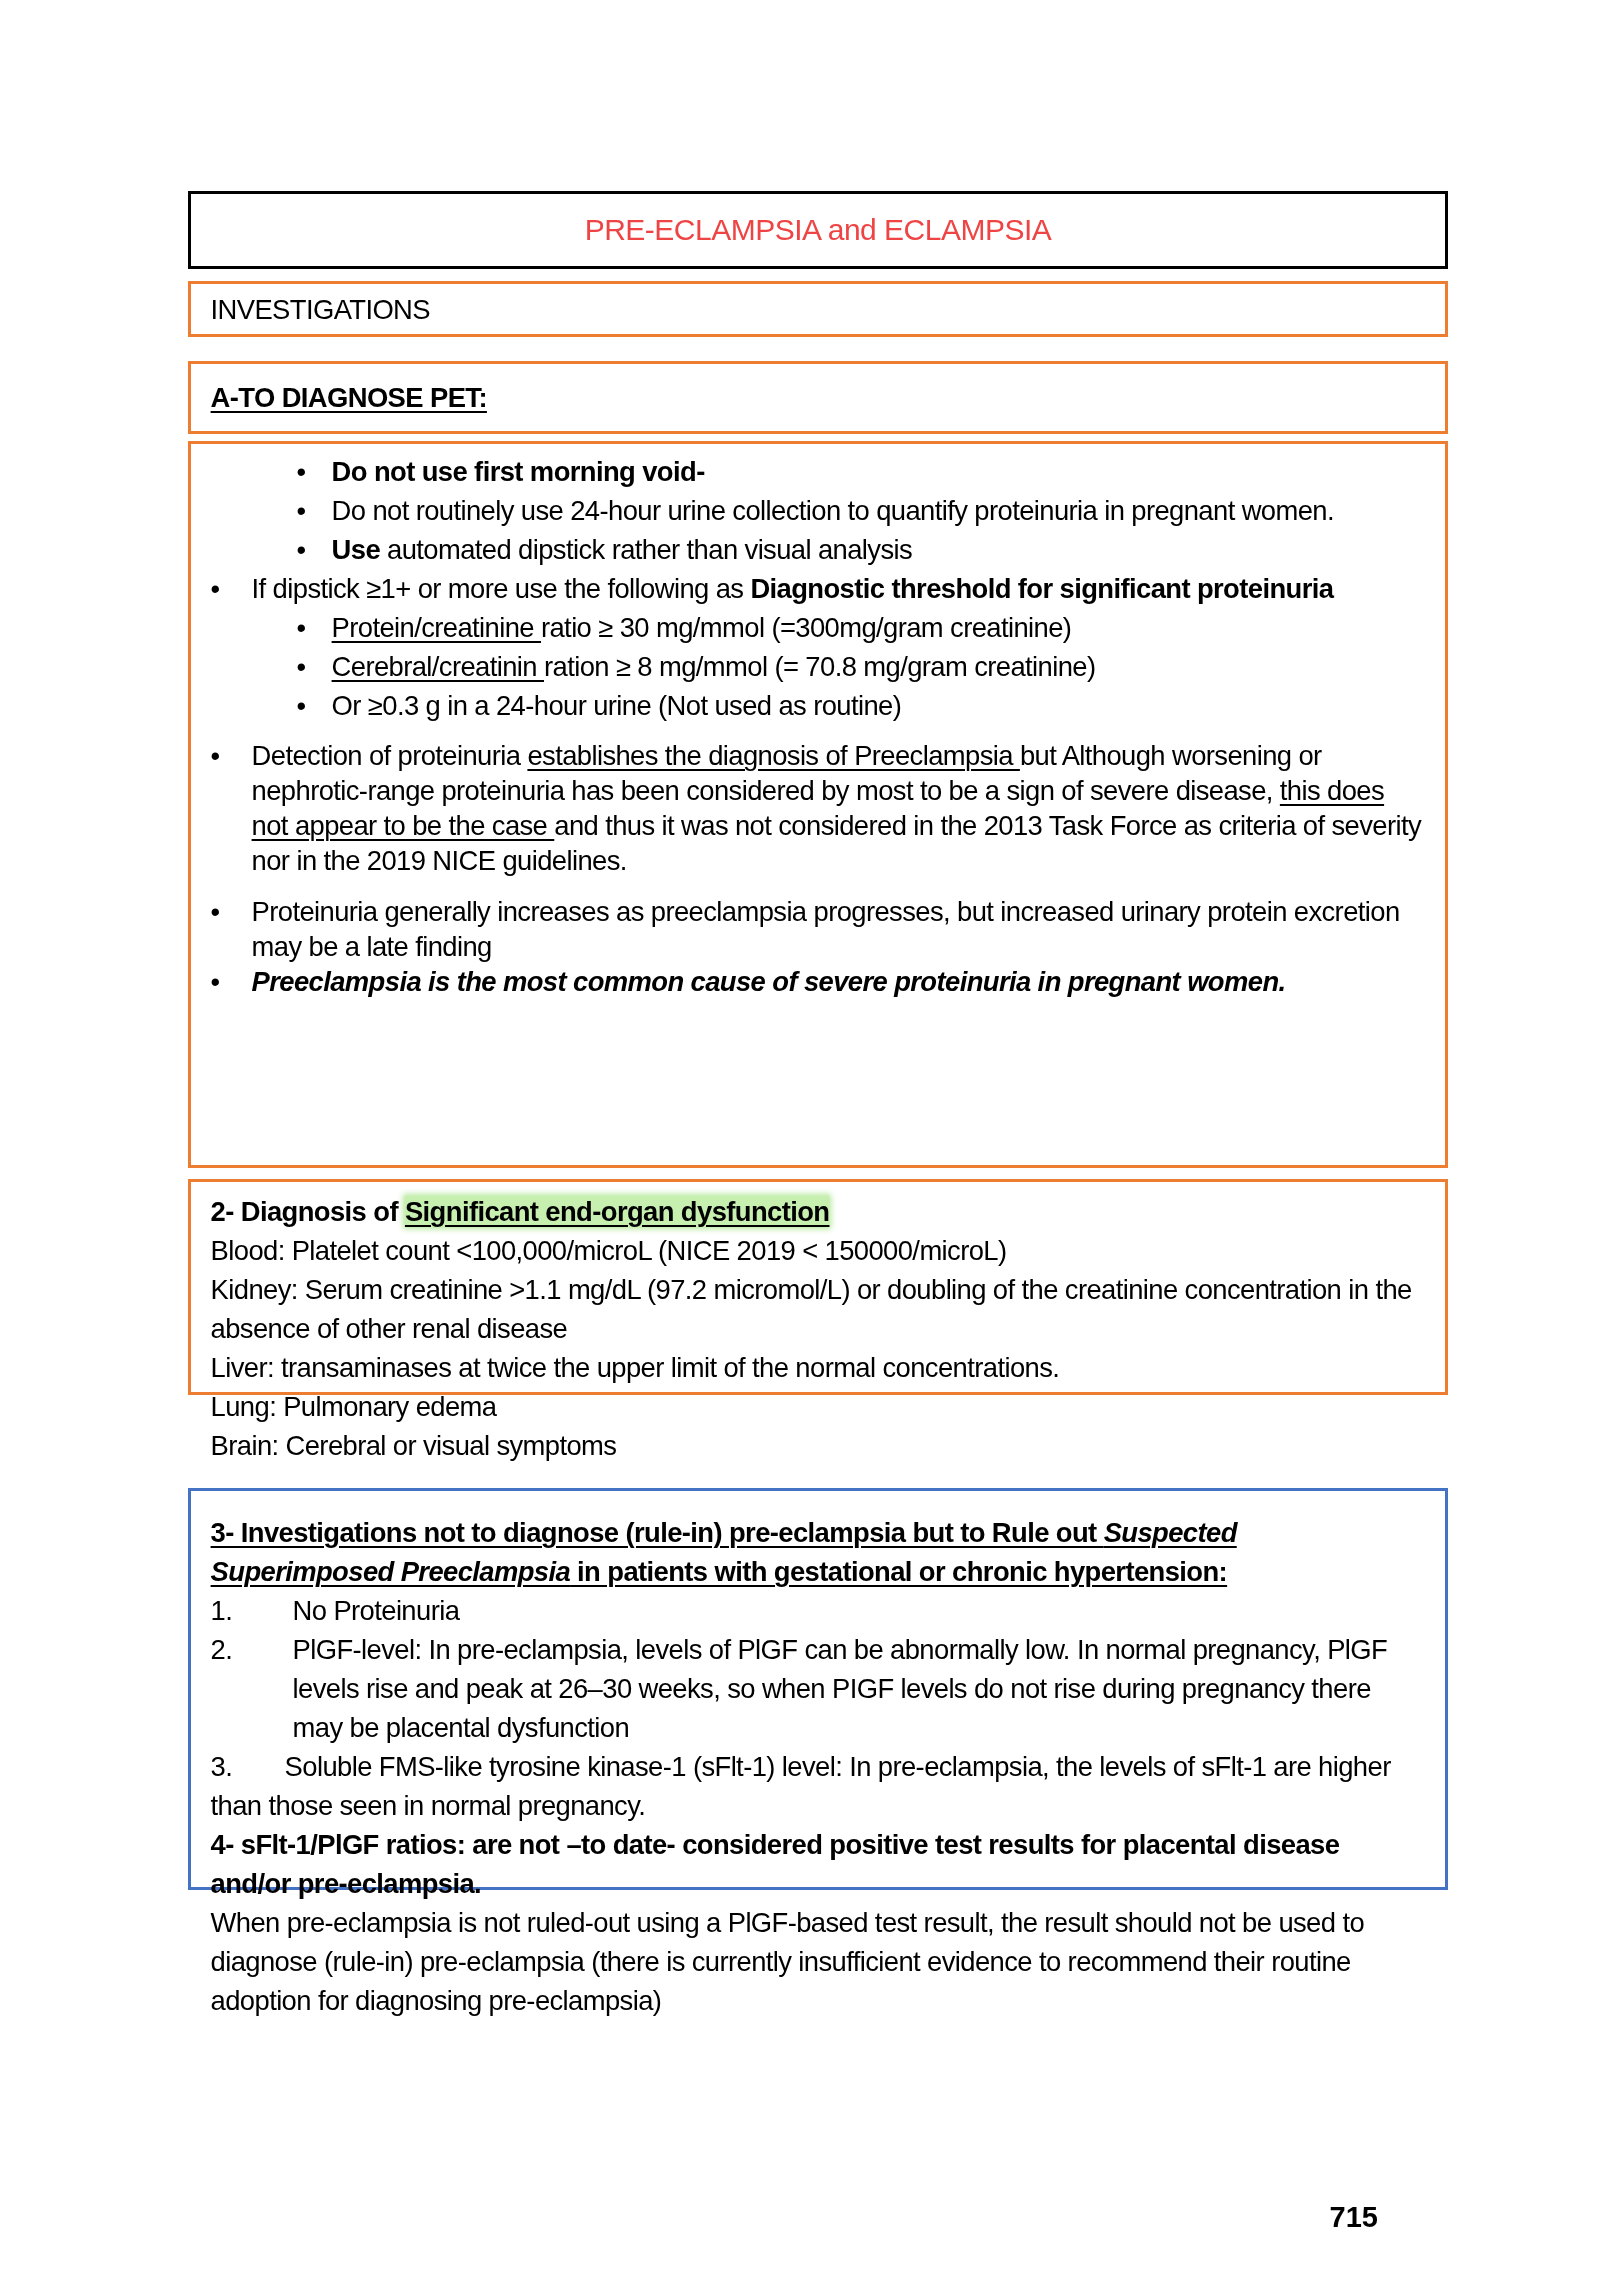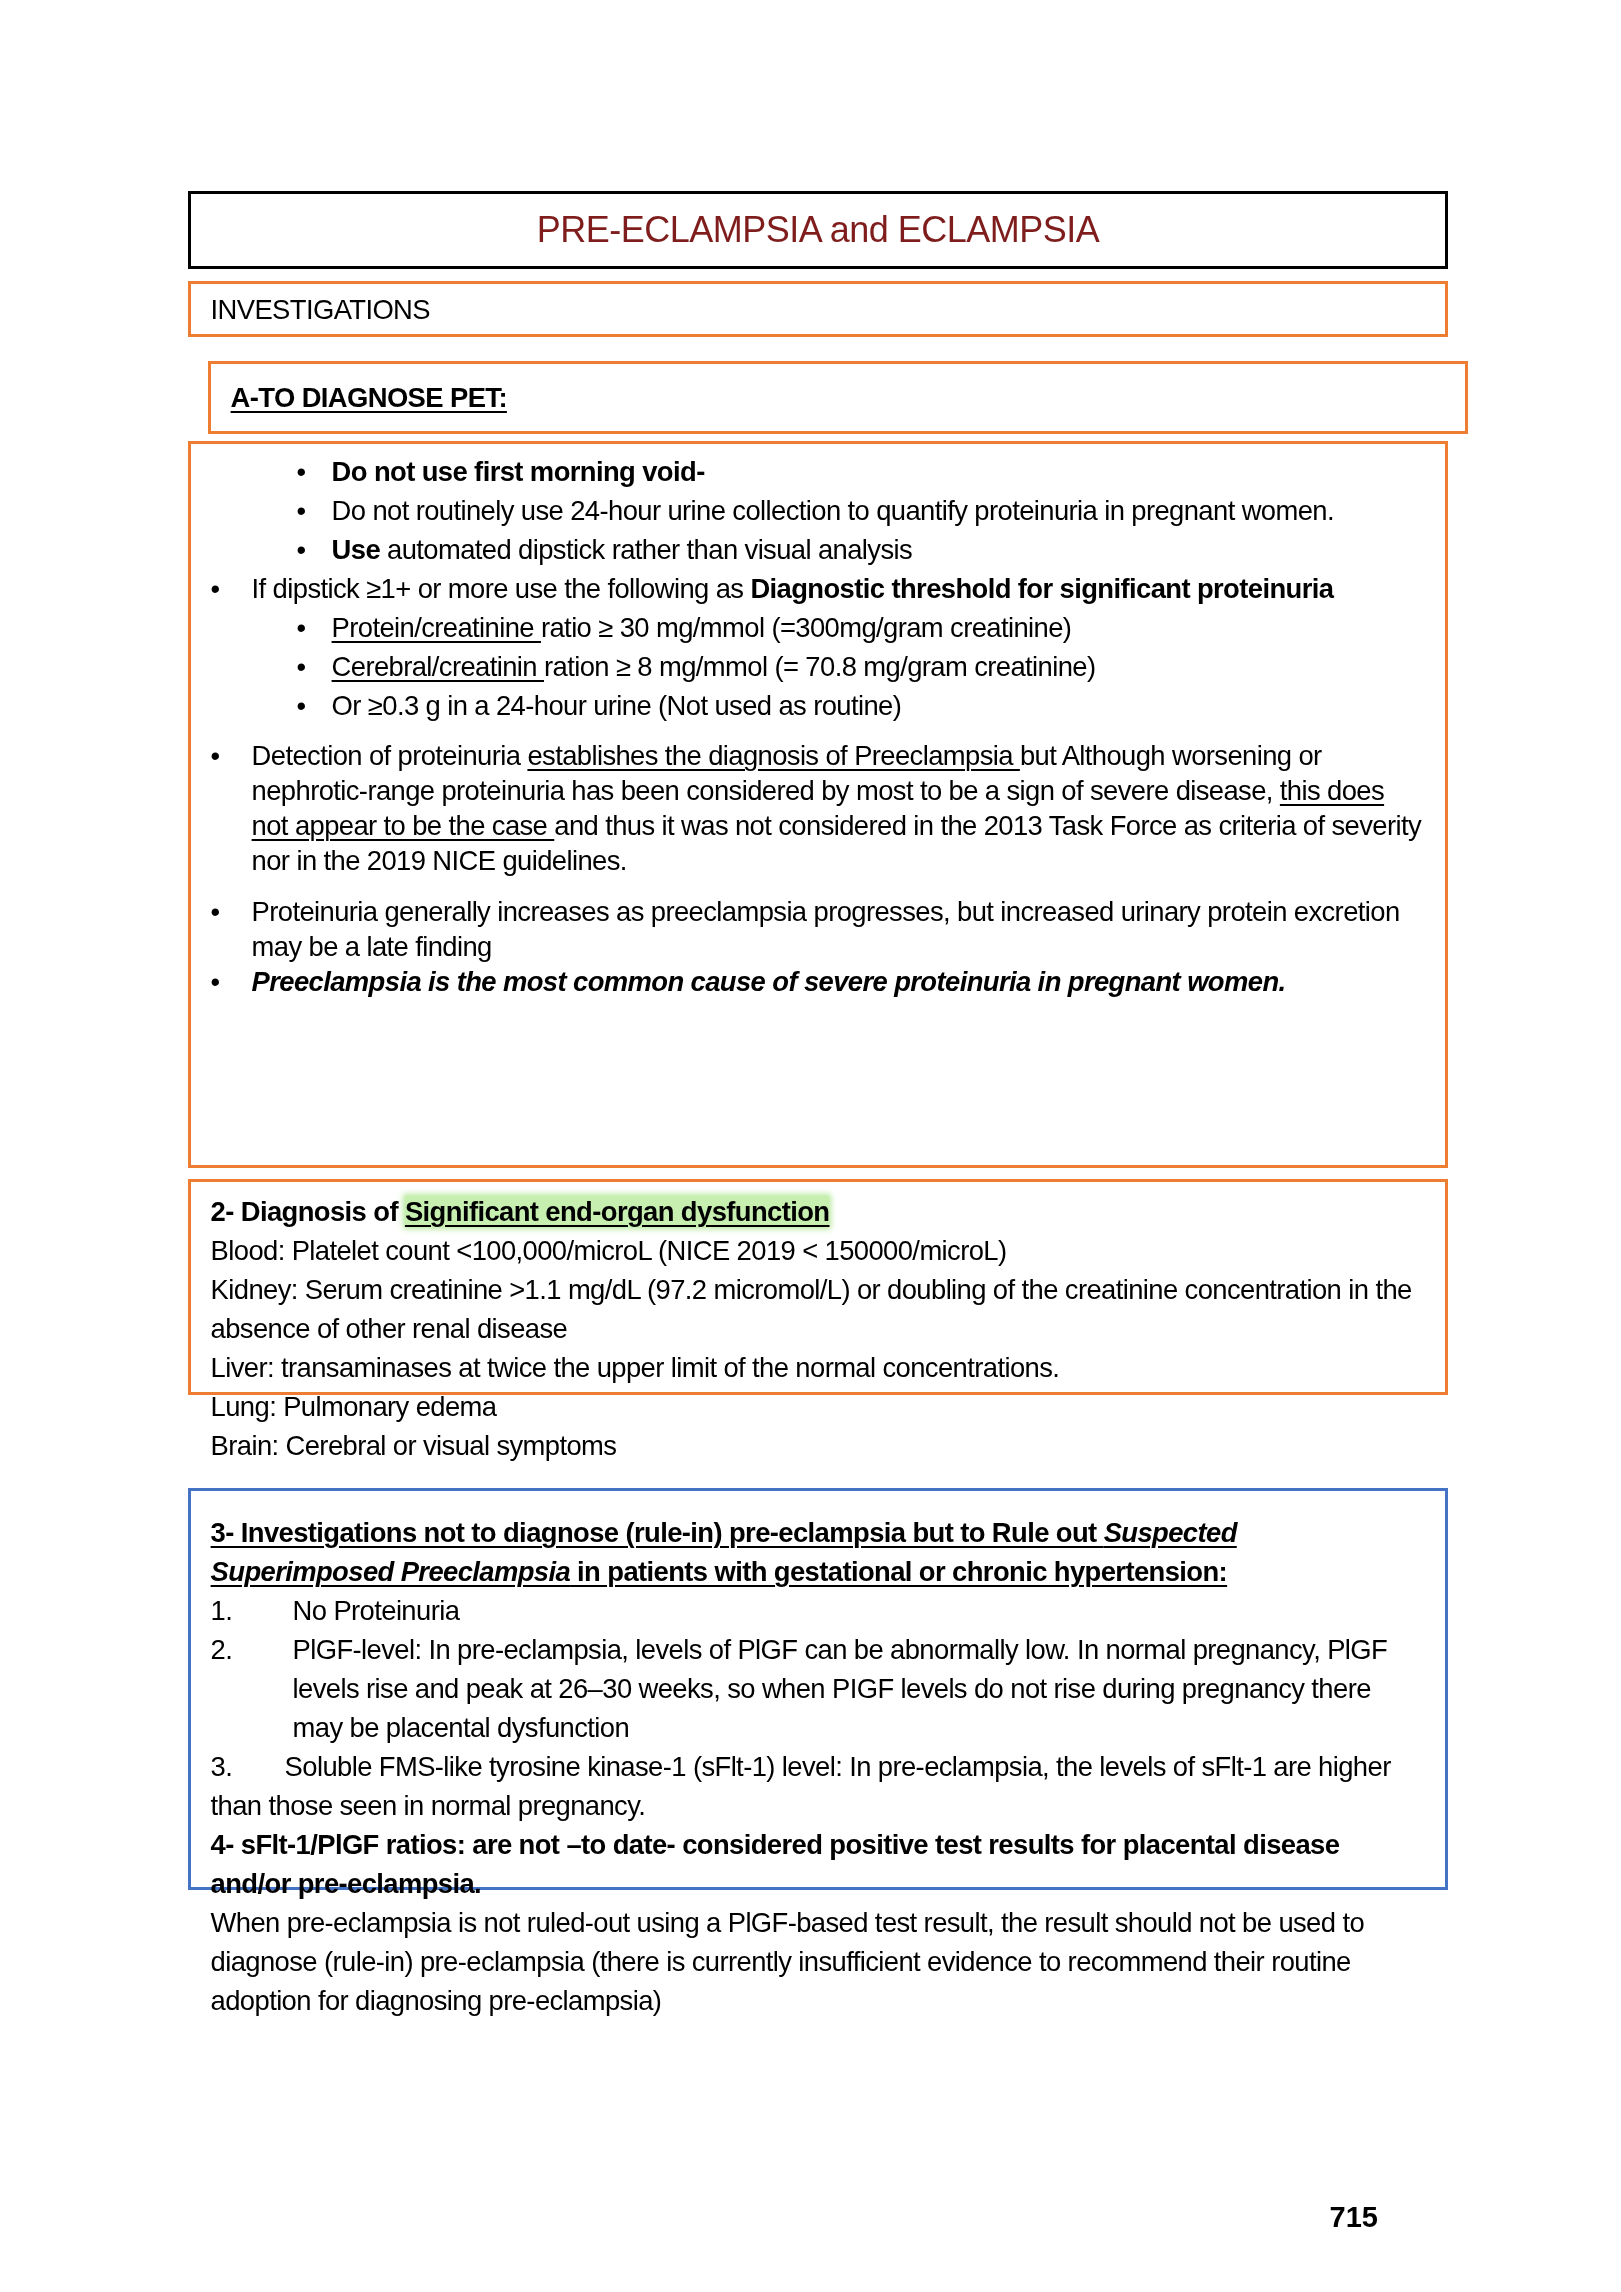--- a/index.html
+++ b/index.html
@@ -10,24 +10,24 @@
     .box {
       position: absolute; left: 188px; width: 1260px; box-sizing: border-box;
       background: #fff;
     }
     .box-black { border: 3.9px solid #000; }
     .box-orange { border: 3.9px solid #ED7D31; }
     .box-blue { border: 3.9px solid #4472C4; }
     .txt { font-size: 27.4px; line-height: 39px; letter-spacing: -0.6px; }
 
     #title-box { top: 191px; height: 78px; display: flex; align-items: center; justify-content: center; }
-    #title-box .t { color: #7f1d1d; font-size: 36px; letter-spacing: -0.5px; }
+    #title-box .t { color: #ef4444; font-size: 30px; letter-spacing: -0.5px; }
 
     #inv-box { top: 281px; height: 56px; display: flex; align-items: center; padding-left: 19.6px; }
-    #atd-box { top: 361px; height: 73px; display: flex; align-items: center; padding-left: 19.6px; margin-left: 20px; }
+    #atd-box { top: 361px; height: 73px; display: flex; align-items: center; padding-left: 19.6px; }
     .u { text-decoration: underline; text-underline-offset: 3.9px; text-decoration-thickness: 2px; }
     .b { font-weight: bold; }
     .i { font-style: italic; }
 
     #prot-box { top: 441px; height: 727px; padding: 7.8px 19.6px 0 19.6px; }
     .sect-title {
       color: #4472C4; font-weight: bold; font-size: 28px; line-height: 39px;
       text-shadow: 0 2px 2px rgba(68,114,196,0.35);
     }
     ul.lvl1 { list-style: none; margin: 0; padding: 0; }

